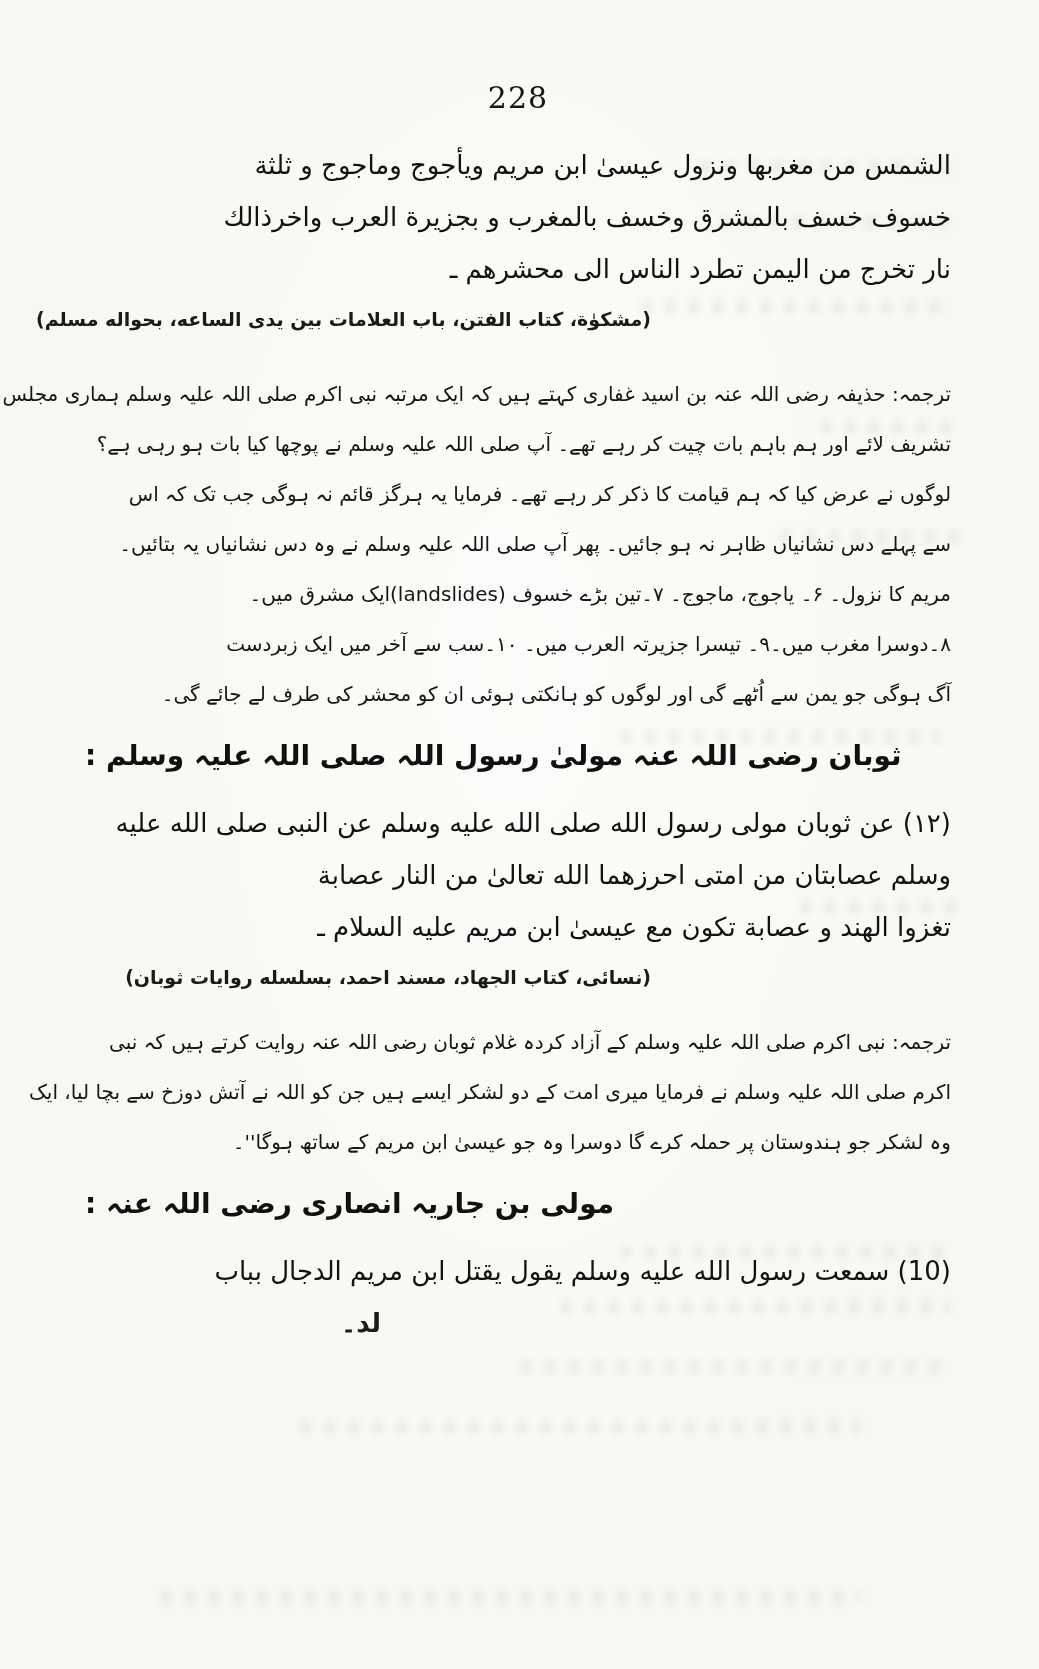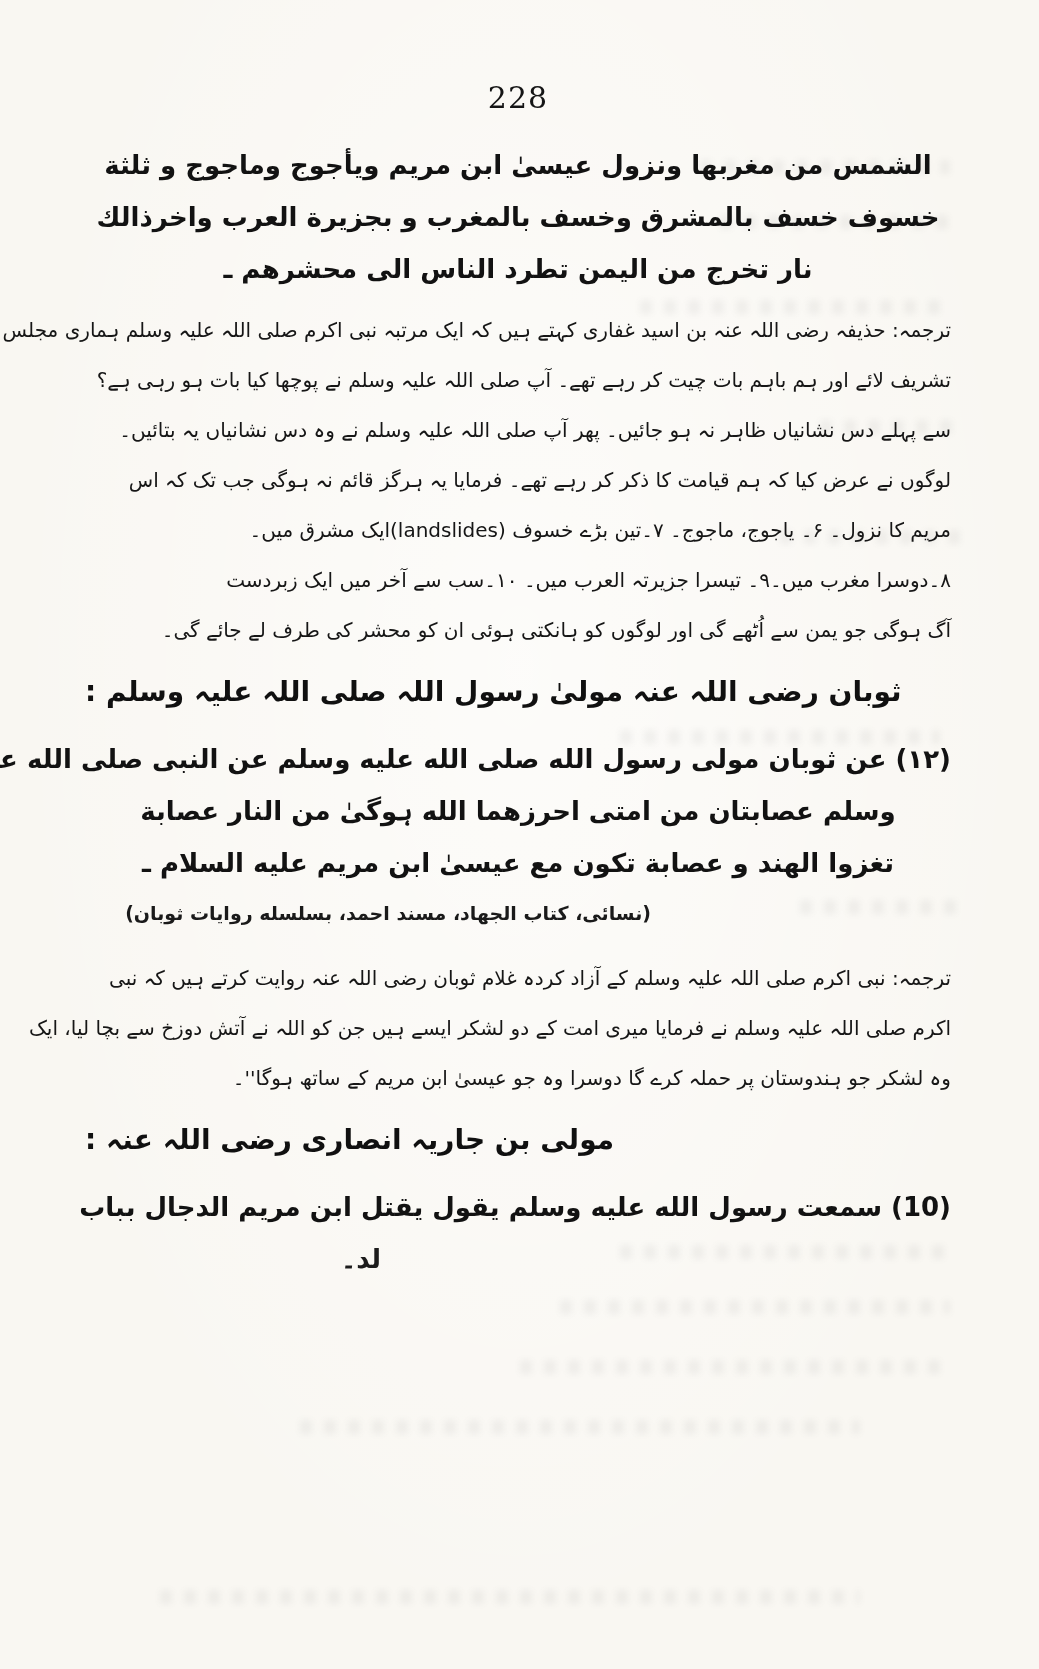--- a/index.html
+++ b/index.html
@@ -28,24 +28,24 @@
   .page-number {
     text-align: center;
     font-family: "DejaVu Serif", serif;
     font-size: 30px;
     letter-spacing: 1px;
     color: #151515;
     margin-bottom: 24px;
   }
   .arabic-quote { margin-bottom: 10px; }
   .arabic-quote .aline {
-    font-weight: bold;
+    font-weight: normal;
     font-size: 26px;
     line-height: 52px;
-    text-align: center;
+    text-align: right;
     white-space: nowrap;
     color: #121212;
   }
   .reference {
     font-size: 19px;
     font-weight: bold;
     text-align: right;
     padding-right: 300px;
     white-space: nowrap;
     line-height: 28px;
@@ -113,36 +113,37 @@
   <div class="content">
 
     <div class="page-number">228</div>
 
     <div class="arabic-quote">
       <div class="aline">الشمس من مغربها ونزول عيسىٰ ابن مريم ويأجوج وماجوج و ثلثة</div>
       <div class="aline">خسوف خسف بالمشرق وخسف بالمغرب و بجزيرة العرب واخرذالك</div>
       <div class="aline">نار تخرج من اليمن تطرد الناس الى محشرهم ـ</div>
     </div>
 
+    <div class="reference">(مشكوٰة، كتاب الفتن، باب العلامات بين يدى الساعه، بحواله مسلم)</div>
 
     <div class="urdu-para">
       <div class="uline">ترجمہ: حذیفہ رضی اللہ عنہ بن اسید غفاری کہتے ہیں کہ ایک مرتبہ نبی اکرم صلی اللہ علیہ وسلم ہماری مجلس میں</div>
       <div class="uline">تشریف لائے اور ہم باہم بات چیت کر رہے تھے۔ آپ صلی اللہ علیہ وسلم نے پوچھا کیا بات ہو رہی ہے؟</div>
+      <div class="uline">لوگوں نے عرض کیا کہ ہم قیامت کا ذکر کر رہے تھے۔ فرمایا یہ ہرگز قائم نہ ہوگی جب تک کہ اس</div>
       <div class="uline">سے پہلے دس نشانیاں ظاہر نہ ہو جائیں۔ پھر آپ صلی اللہ علیہ وسلم نے وہ دس نشانیاں یہ بتائیں۔</div>
-      <div class="uline">لوگوں نے عرض کیا کہ ہم قیامت کا ذکر کر رہے تھے۔ فرمایا یہ ہرگز قائم نہ ہوگی جب تک کہ اس</div>
       <div class="uline">مریم کا نزول۔ ۶۔ یاجوج، ماجوج۔ ۷۔تین بڑے خسوف (landslides)ایک مشرق میں۔</div>
       <div class="uline">۸۔دوسرا مغرب میں۔۹۔ تیسرا جزیرتہ العرب میں۔ ۱۰۔سب سے آخر میں ایک زبردست</div>
       <div class="uline">آگ ہوگی جو یمن سے اُٹھے گی اور لوگوں کو ہانکتی ہوئی ان کو محشر کی طرف لے جائے گی۔</div>
     </div>
 
     <div class="heading">ثوبان رضی اللہ عنہ مولیٰ رسول اللہ صلی اللہ علیہ وسلم :</div>
 
     <div class="arabic-quote hadith">
       <div class="aline">(۱۲) عن ثوبان مولى رسول الله صلى الله عليه وسلم عن النبى صلى الله عليه</div>
-      <div class="aline">وسلم عصابتان من امتى احرزهما الله ہوگیٰ من النار عصابة</div>
+      <div class="aline">وسلم عصابتان من امتى احرزهما الله تعالىٰ من النار عصابة</div>
       <div class="aline">تغزوا الهند و عصابة تكون مع عيسىٰ ابن مريم عليه السلام ـ</div>
     </div>
 
     <div class="reference ref2">(نسائى، كتاب الجهاد، مسند احمد، بسلسله روايات ثوبان)</div>
 
     <div class="urdu-para">
       <div class="uline">ترجمہ: نبی اکرم صلی اللہ علیہ وسلم کے آزاد کردہ غلام ثوبان رضی اللہ عنہ روایت کرتے ہیں کہ نبی</div>
       <div class="uline">اکرم صلی اللہ علیہ وسلم نے فرمایا میری امت کے دو لشکر ایسے ہیں جن کو اللہ نے آتش دوزخ سے بچا لیا، ایک</div>
       <div class="uline">وہ لشکر جو ہندوستان پر حملہ کرے گا دوسرا وہ جو عیسیٰ ابن مریم کے ساتھ ہوگا''۔</div>
     </div>

